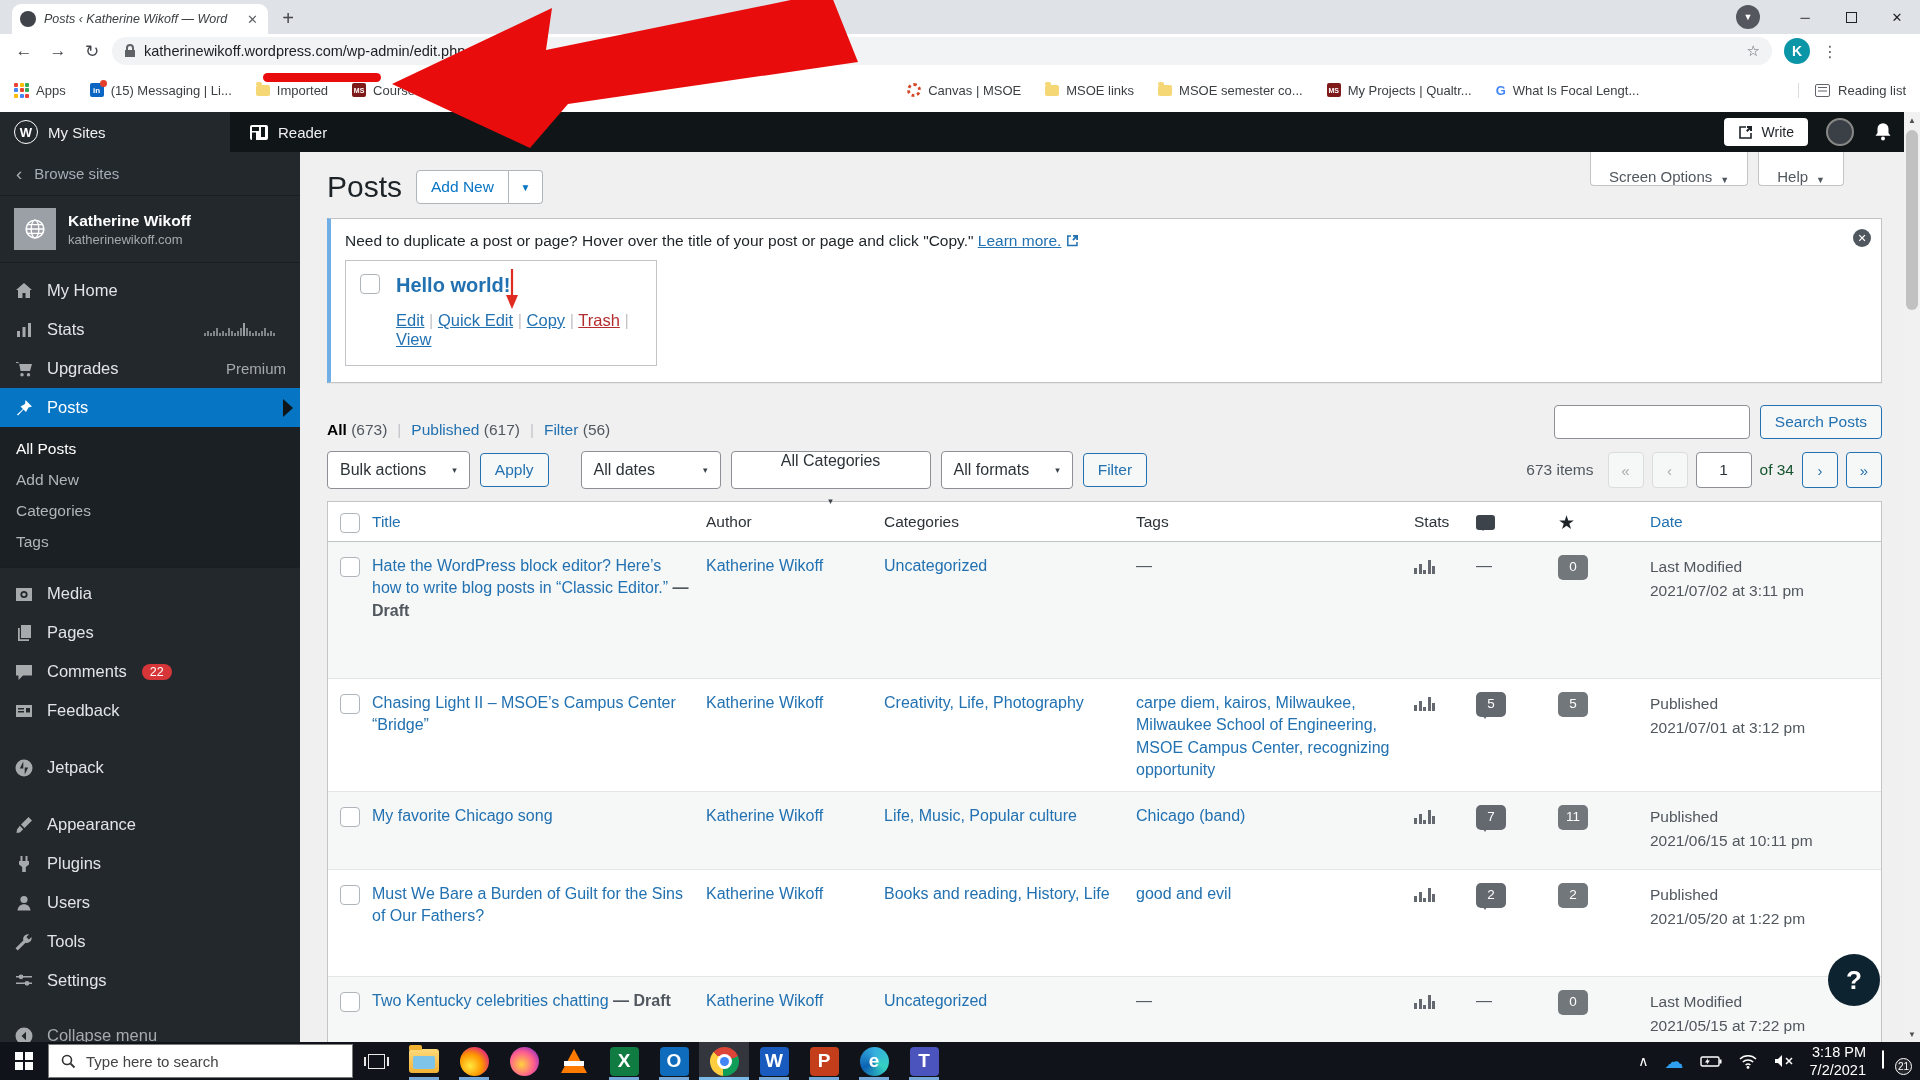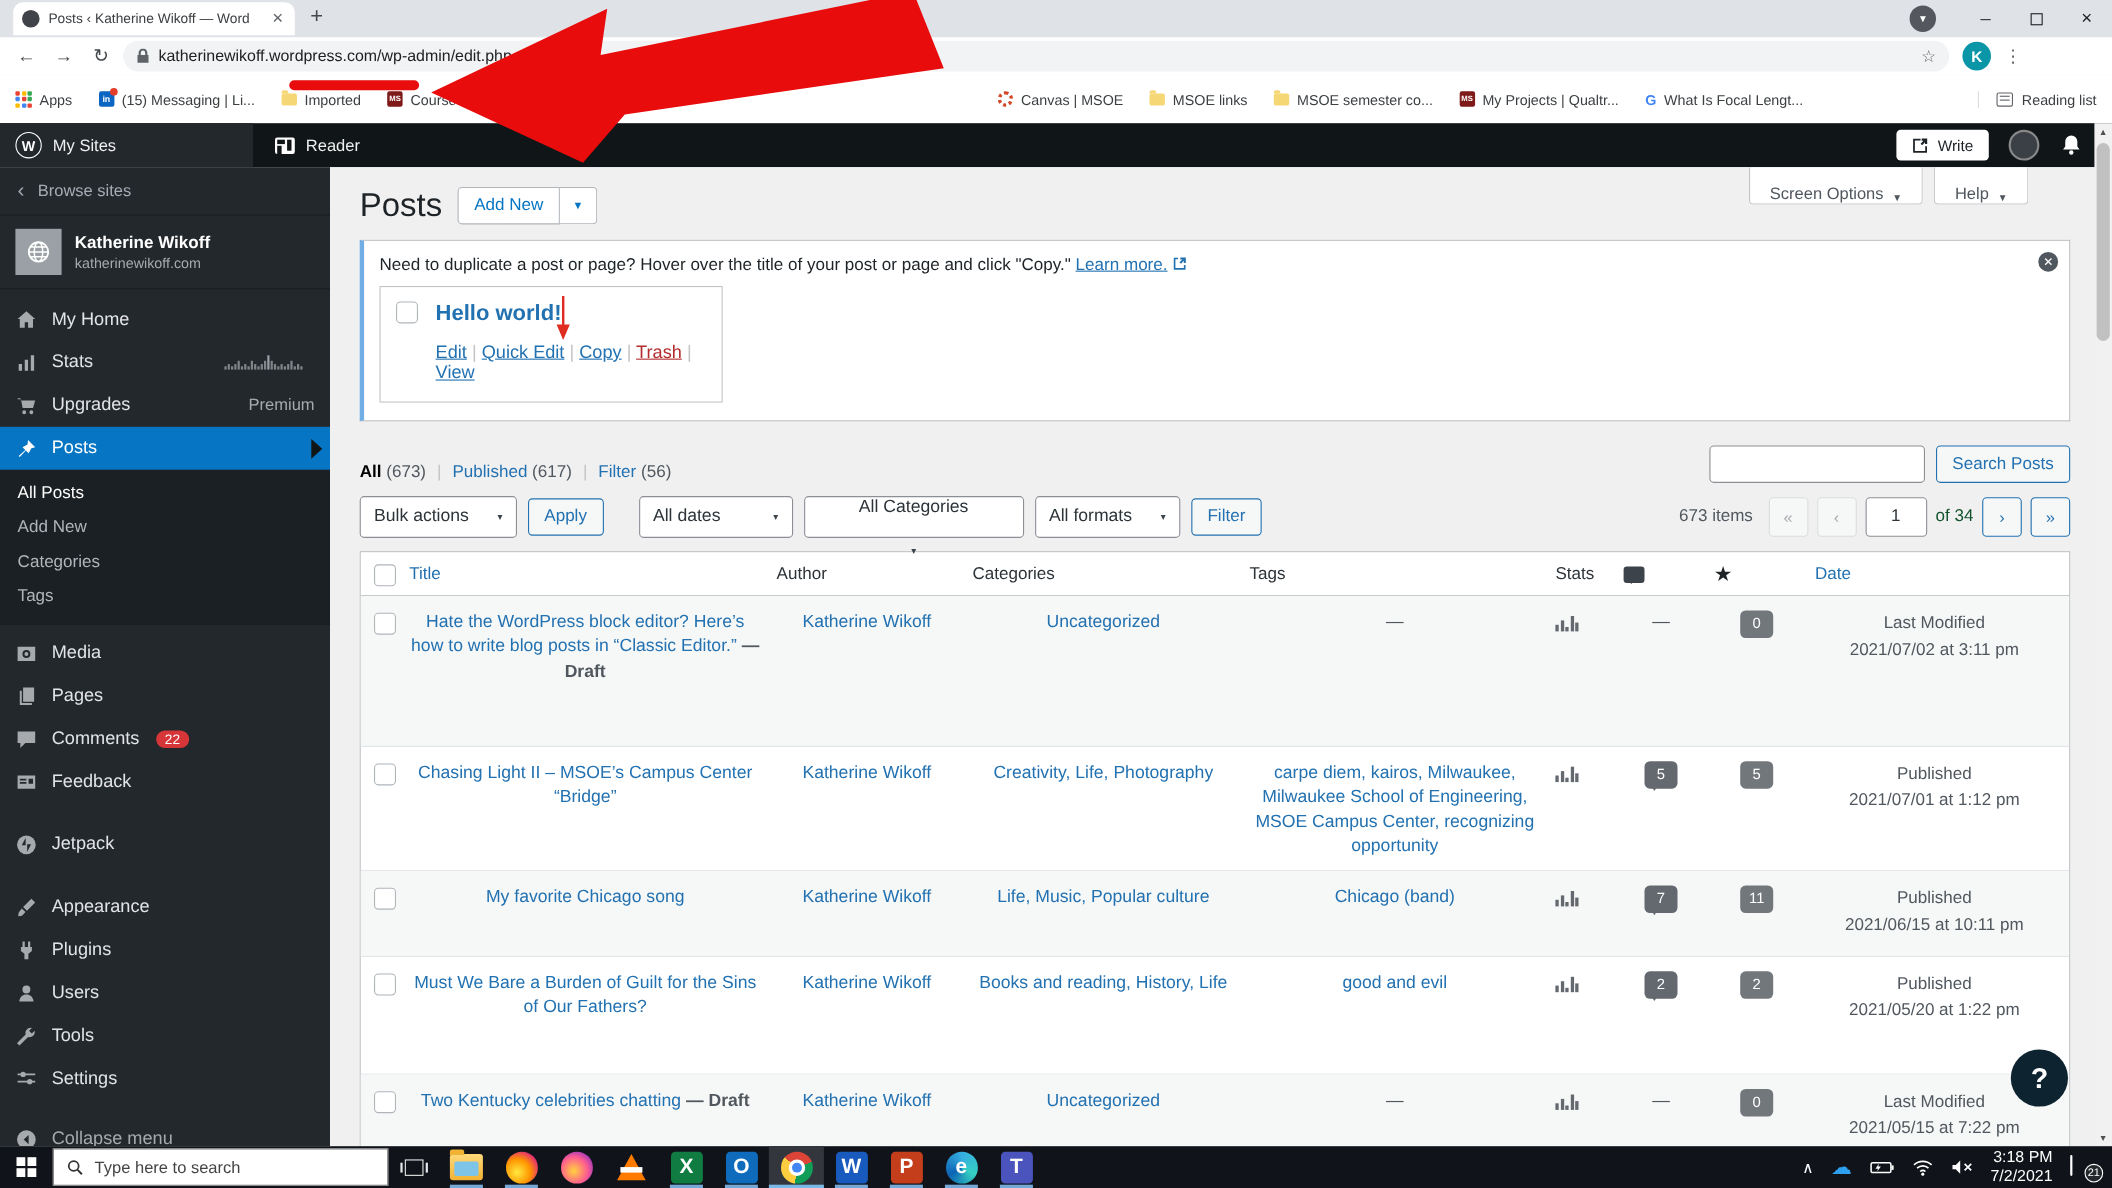--- a/index.html
+++ b/index.html
@@ -1,20 +1,20 @@
 <!DOCTYPE html>
 <html><head>
 <meta charset="utf-8">
 <style>
   html,body{margin:0;padding:0;background:#000;}
   *{box-sizing:border-box;font-family:"Liberation Sans","DejaVu Sans",sans-serif;}
   #screen{position:relative;width:1920px;height:1080px;background:#f0f0f1;overflow:hidden;}
 
   
-  .tabstrip{position:absolute;left:0;top:0;width:1920px;height:34px;background:#dfe2e7;display:flex;align-items:center;}
+  .tabstrip{position:absolute;left:0;top:0;width:1920px;height:34px;background:#dfe2e7;display:flex;align-items:flex-end;font-style:italic;}
   .tab{position:relative;margin-left:12px;width:256px;height:30px;background:#fff;border-radius:9px 9px 0 0;display:flex;align-items:center;padding:0 8px;gap:8px;}
   .favicon{width:16px;height:16px;border-radius:50%;background:#40434a;flex:0 0 16px;}
   .tab-title{font-size:12.5px;color:#3c4043;white-space:nowrap;overflow:hidden;flex:1;}
   .tab-close{font-size:13px;color:#5f6368;padding:0 2px;}
   .newtab{font-size:20px;color:#454749;margin:0 0 4px 14px;}
   .wincontrols{position:absolute;right:0;top:0;height:34px;display:flex;align-items:center;gap:0;}
   .profile-chip{width:24px;height:24px;border-radius:50%;background:#54575d;color:#fff;font-size:9px;display:flex;align-items:center;justify-content:center;margin-right:22px;}
   .wc{width:46px;height:34px;display:flex;align-items:center;justify-content:center;color:#202124;font-size:13px;}
   .wc-max i{display:block;width:11px;height:11px;border:1.4px solid #202124;}
   .toolbar{position:absolute;left:0;top:34px;width:1920px;height:34px;background:#fff;display:flex;align-items:center;padding:0 10px;gap:6px;}
@@ -128,21 +128,21 @@
   
   .table{margin:12px 22px 0 27px;background:#fff;border:1px solid #c3c4c7;}
   .trow{display:grid;grid-template-columns:44px 334px 178px 252px 278px 62px 82px 92px 1fr;align-items:start;}
   .thead{border-bottom:1px solid #c3c4c7;align-items:center;height:40px;}
   .thead > div{font-size:15.5px;color:#2c3338;display:flex;align-items:center;height:40px;}
   .thead .sortable{color:#2271b1;}
   .thead .cbcell{justify-content:center;}
   .hdr-bubble{width:19px;height:15px;background:#3c434a;border-radius:3px;position:relative;}
   .hdr-bubble::after{content:"";position:absolute;left:3px;bottom:-5px;border:4px solid transparent;border-top:5px solid #3c434a;}
   .hdr-star{color:#1d2327;font-size:19px;}
-  .tr{border-bottom:1px solid #e3e5e8;padding:13px 0 8px;text-align:center;}
+  .tr{border-bottom:1px solid #e3e5e8;padding:13px 0 8px;}
   .tr:last-child{border-bottom:none;}
   .tr.alt{background:#f6f7f7;}
   .cbcell{display:flex;justify-content:center;padding-top:2px;}
   .tcell{font-size:16px;line-height:1.4;padding-right:14px;}
   .title-link{color:#2271b1;text-decoration:none;}
   .row-state{color:#50575e;font-weight:bold;}
   .cell-link{color:#2271b1;text-decoration:none;}
   .dash{color:#50575e;}
   .statsbars{display:flex;align-items:flex-end;gap:1.5px;height:16px;margin-top:3px;}
   .statsbars i{width:3px;background:#646970;}
@@ -623,21 +623,21 @@
               <i style="height:10px"></i>
               <i style="height:4px"></i>
               <i style="height:14px"></i>
               <i style="height:8px"></i>
             </span>
           </div>
         <div class="tcell"><span class="c-badge">5</span></div>
         <div class="tcell"><span class="l-badge">5</span></div>
         <div class="tcell datecell">
             <div>Published</div>
-            <div>2021/07/01 at 1:12 pm</div>
+            <div>2021/07/01 at 3:12 pm</div>
           </div>
       </div>
 
       <div class="trow tr alt" style="min-height:78px;">
         <div class="cbcell">
             <span class="cb"></span>
           </div>
         <div class="tcell"><a href="#" class="title-link">My favorite Chicago song</a></div>
         <div class="tcell"><a href="#" class="cell-link">Katherine Wikoff</a></div>
         <div class="tcell"><a href="#" class="cell-link">Life, Music, Popular culture</a></div>

